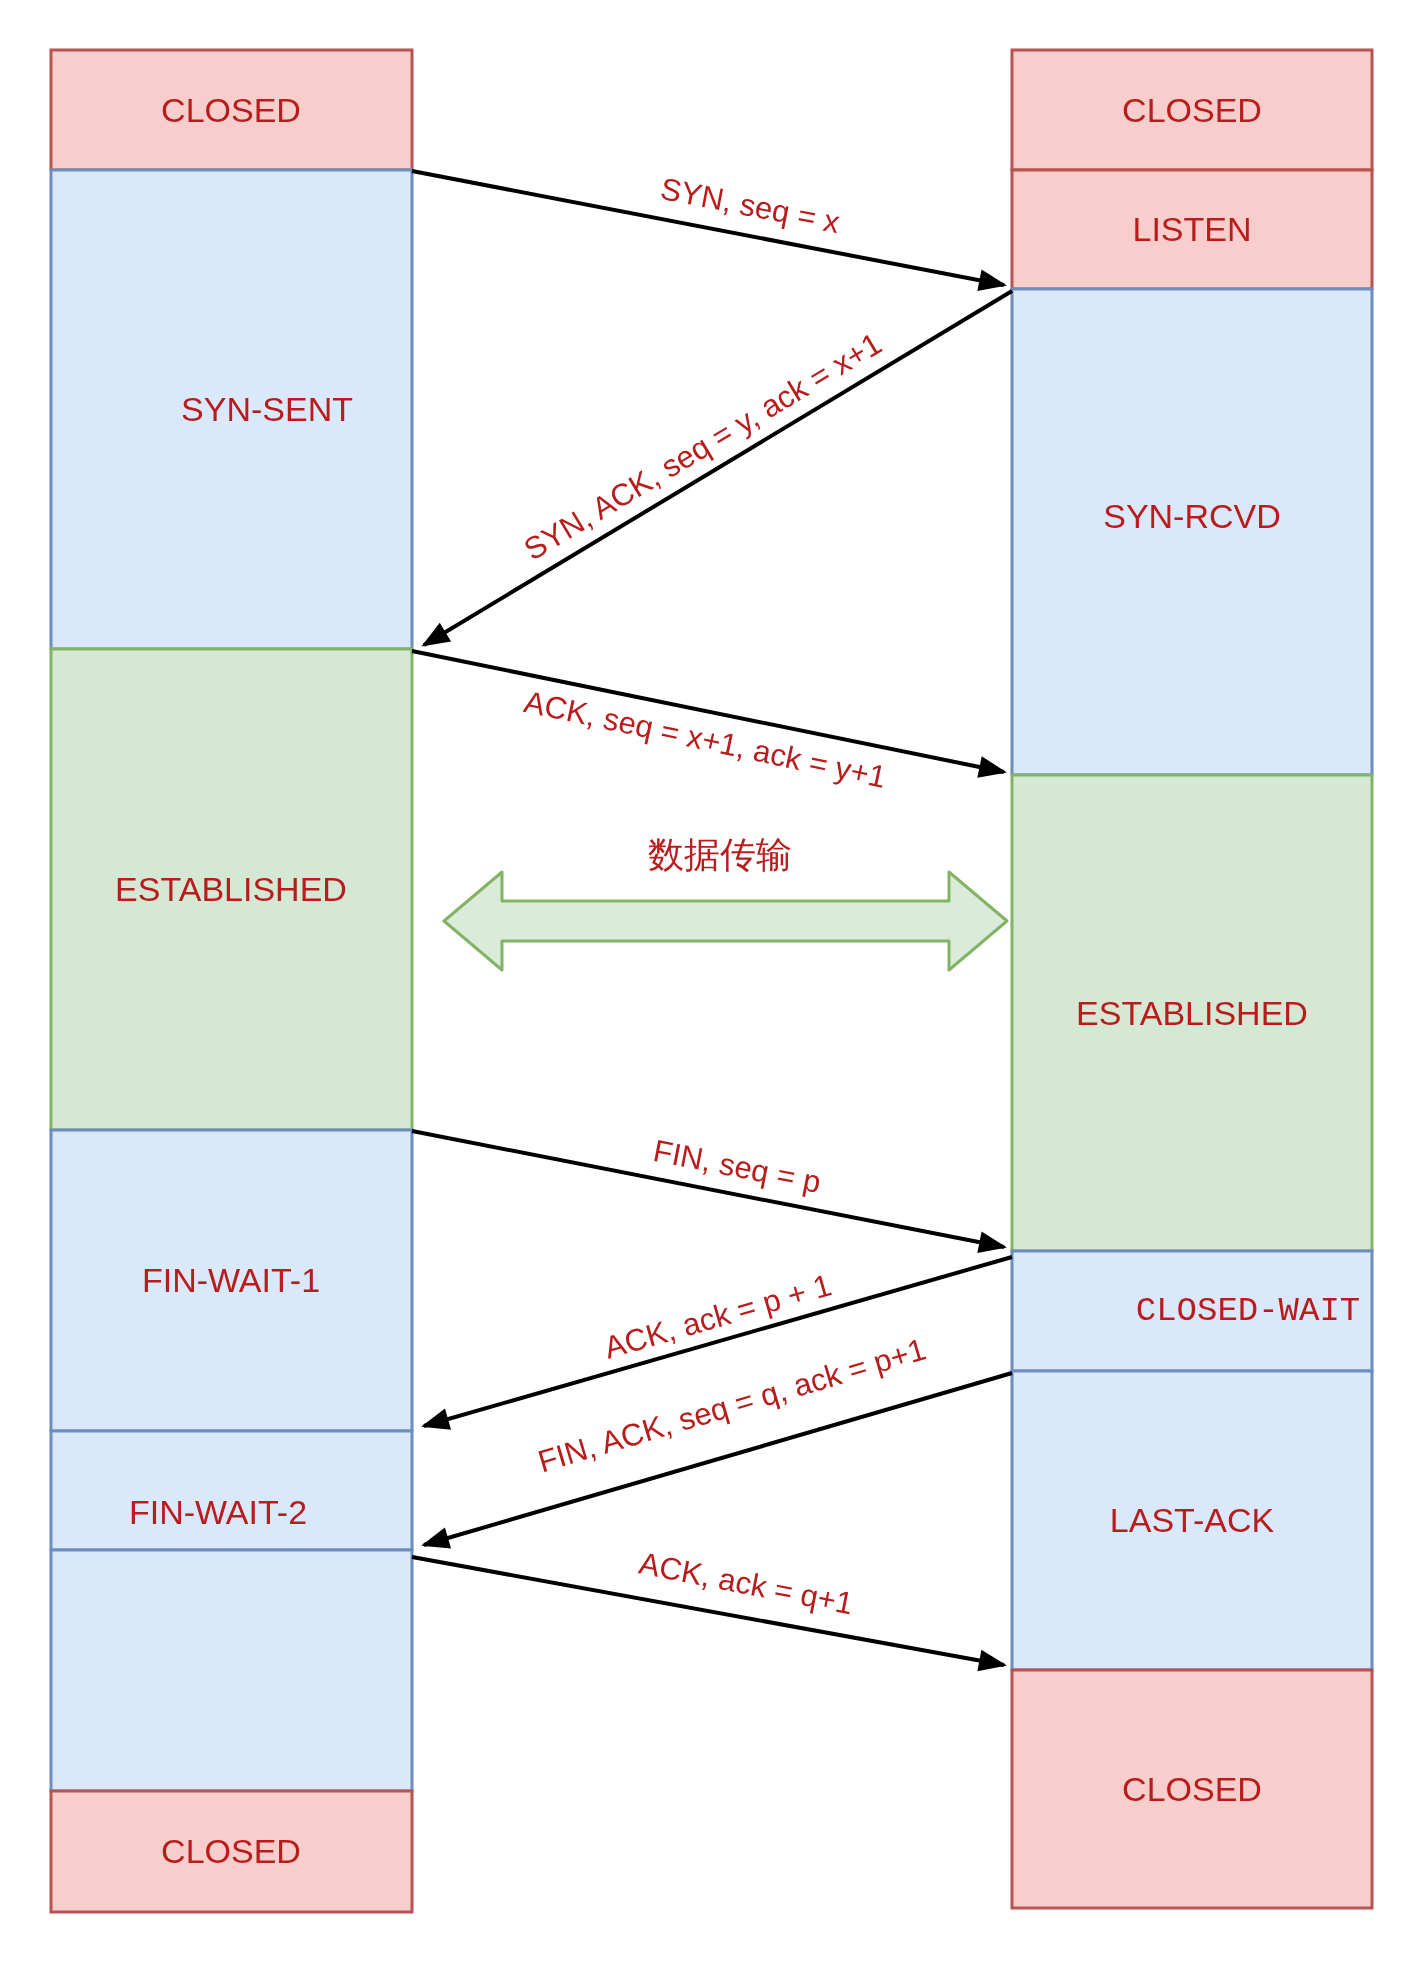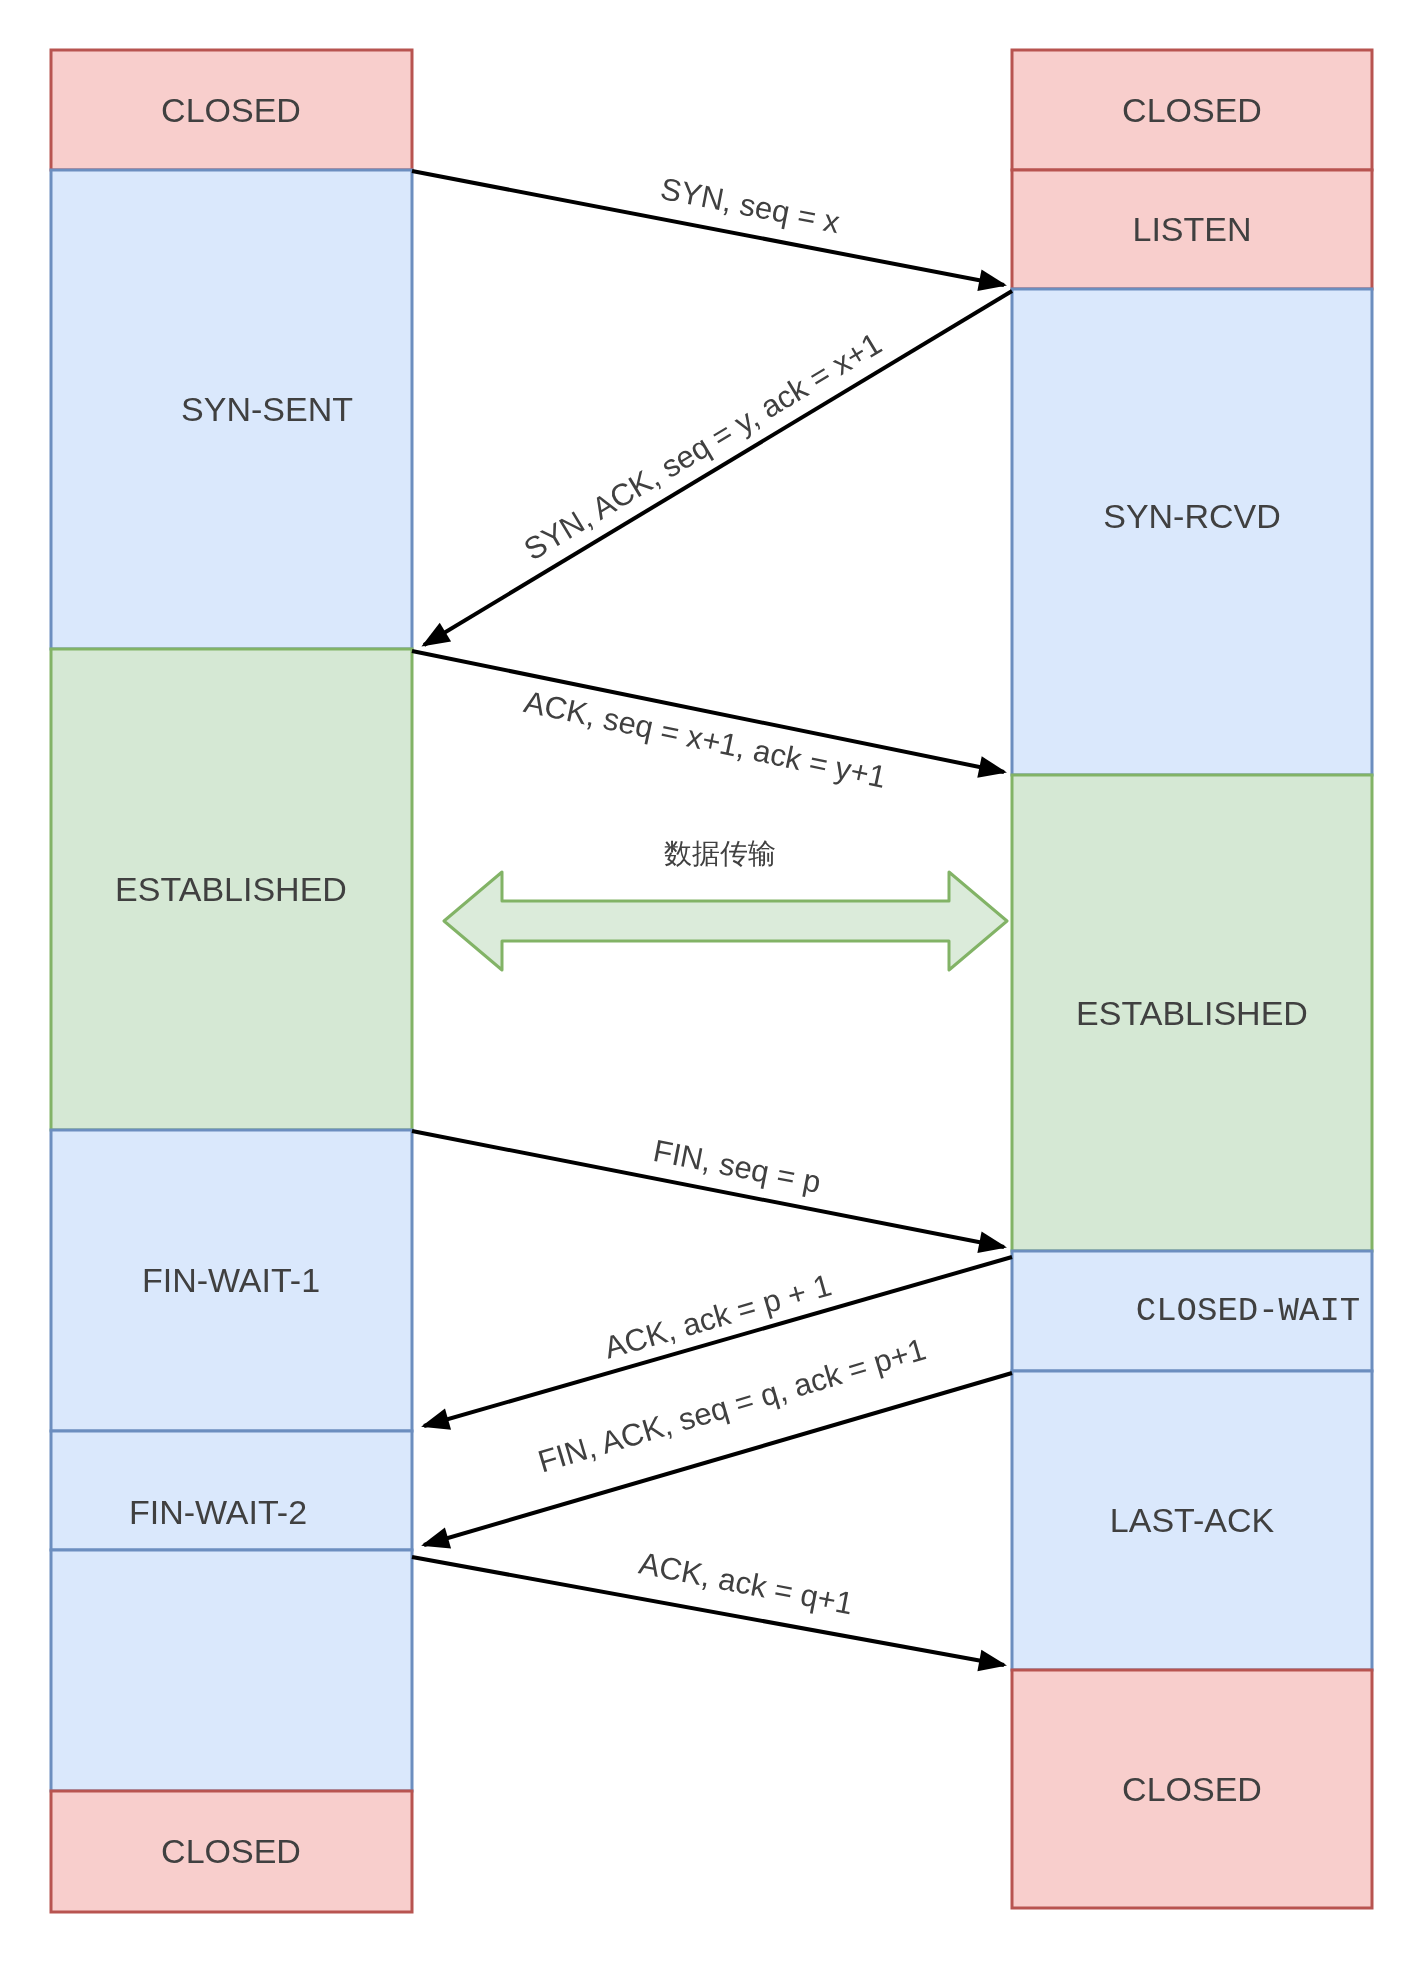--- a/index.html
+++ b/index.html
@@ -1,43 +1,43 @@
 <!DOCTYPE html>
 <html><head>
 <meta charset="utf-8">
 <style>
   html,body{margin:0;padding:0;background:#ffffff;}
   #canvas{
     position:relative;
     width:1423px;height:1963px;
     background:#ffffff;
     font-family:"Liberation Sans", sans-serif;
-    color:#404040;
+    color:#b91c1c;
     overflow:hidden;
   }
   #shapes{position:absolute;left:0;top:0;width:1423px;height:1963px;}
   .fill-red{fill:#f8cecc;stroke:#b85450;stroke-width:3;}
   .fill-blue{fill:#dae8fc;stroke:#6c8ebf;stroke-width:3;}
   .fill-green{fill:#d5e8d4;stroke:#82b366;stroke-width:3;}
   .edge{stroke:#000000;stroke-width:4;fill:none;}
   .biga{fill:#d5e8d4;fill-opacity:.85;stroke:#82b366;stroke-width:3;stroke-linejoin:round;}
   .state{
     position:absolute;
     transform:translate(-50%,-50%);
     font-size:34px;line-height:1.2;
     text-align:center;white-space:nowrap;
   }
   .msg{
     position:absolute;
     font-size:31px;line-height:1.1;
     text-align:center;white-space:nowrap;
   }
   .cjk{
-    font-family:Liberation Mono, monospace;
-    font-size:28px;
+    font-family:Liberation Serif, serif;
+    font-size:36px;
   }
 </style>
 </head>
 <body>
 
 <div id="canvas">
 
   <svg id="shapes" viewBox="0 0 1423 1963" xmlns="http://www.w3.org/2000/svg">
     <defs>
       <marker id="ah" markerUnits="userSpaceOnUse" markerWidth="32" markerHeight="24" refX="26" refY="12" orient="auto">

